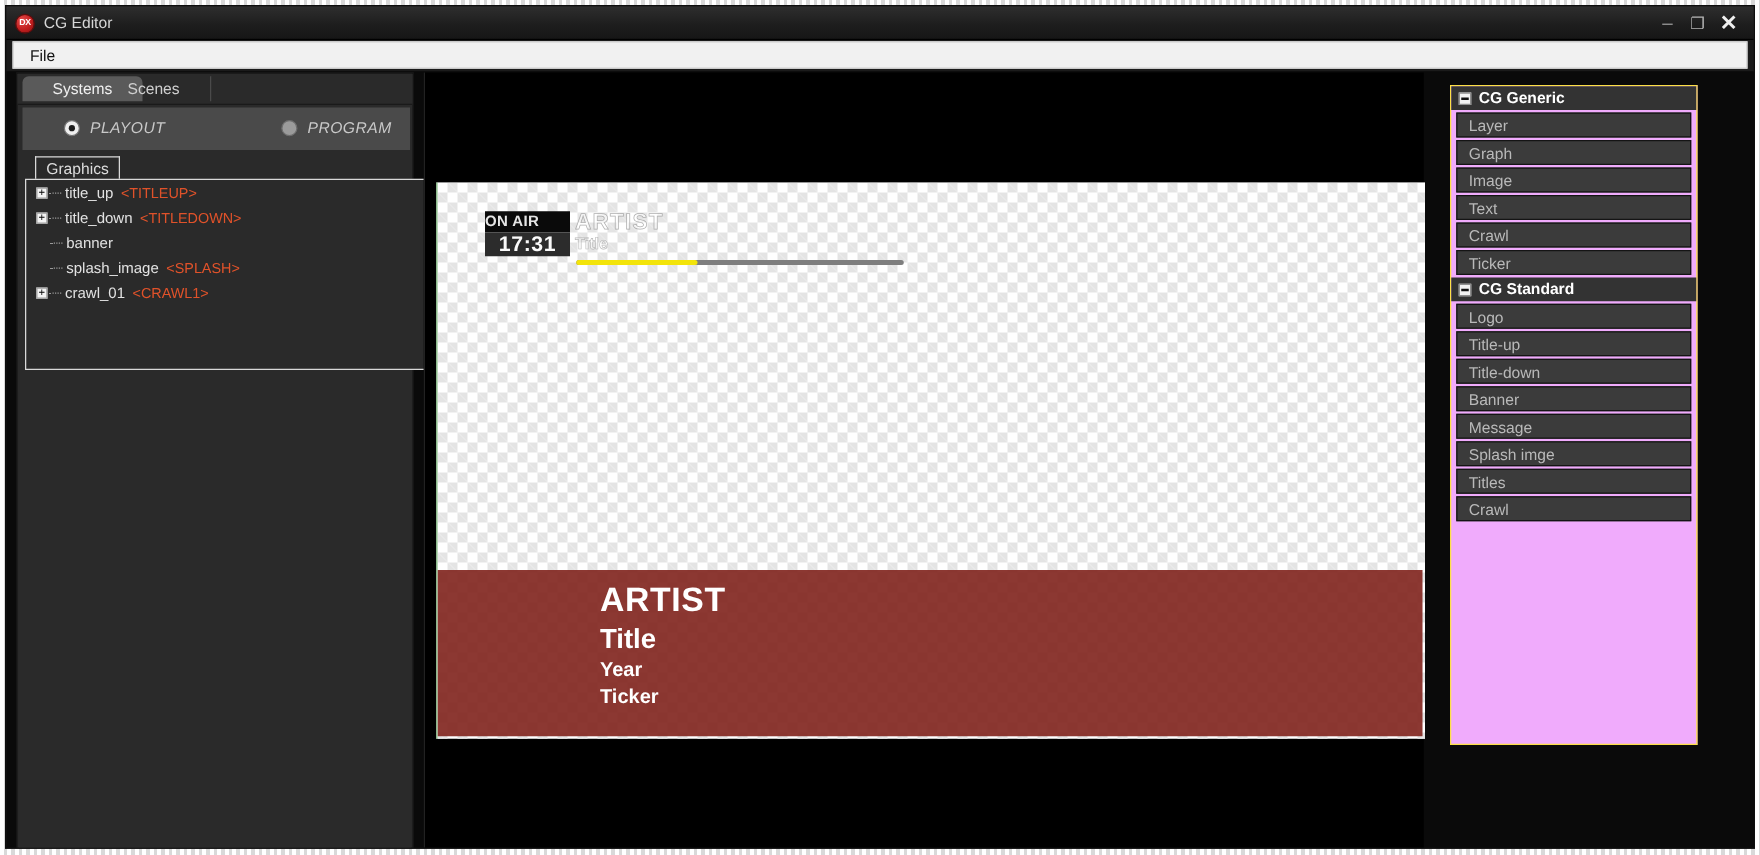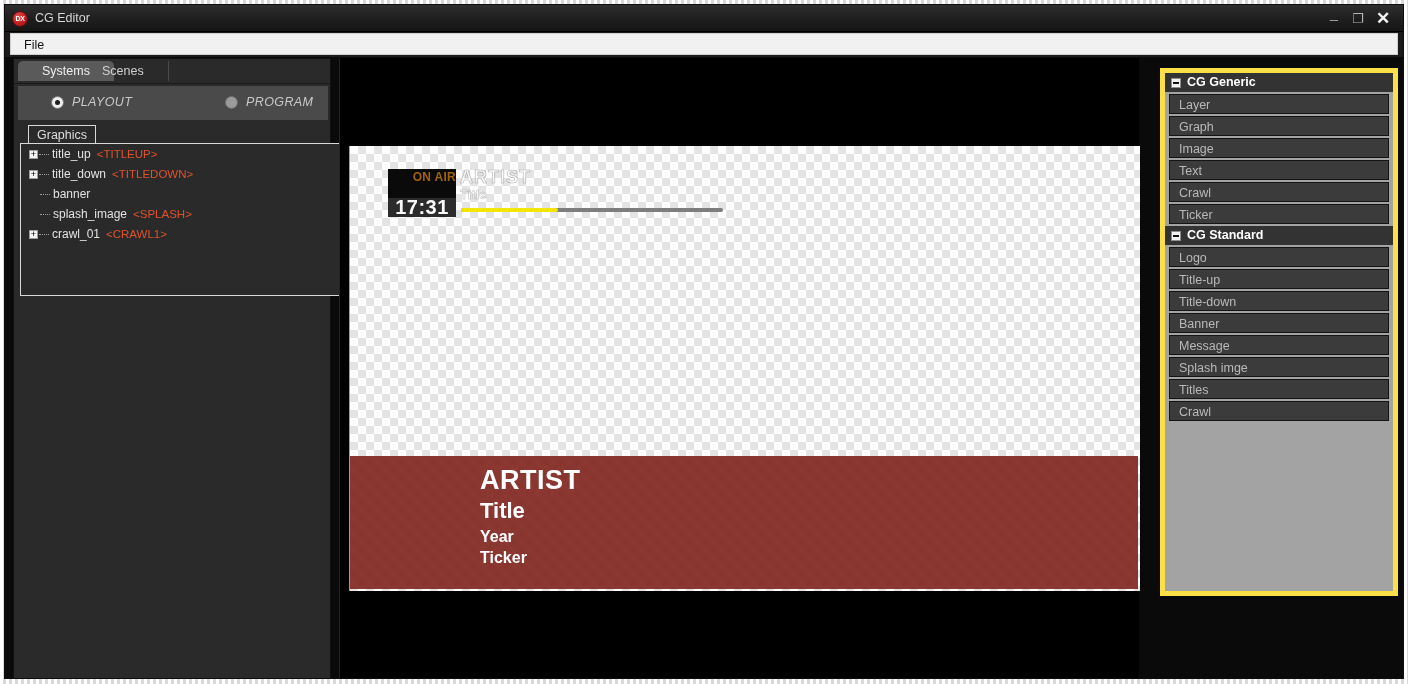--- a/index.html
+++ b/index.html
@@ -278,35 +278,35 @@
     overflow: hidden;
   }
 
   
   #onair-block {
     position: absolute;
     left: 38px; top: 23px;
     width: 68px; height: 36px;
   }
   #onair-top {
-    width: 100%; height: 29px;
+    width: 100%; height: 17px;
     background: #0a0a0a;
-    color: #a16207;
+    color: #e5e5e5;
     font-size: 12px;
     font-weight: bold;
-    text-align: right;
+    text-align: left;
     line-height: 17px;
     letter-spacing: 0.3px;
     box-sizing: border-box;
   }
   #onair-clock {
     width: 100%; height: 19px;
     background: #2c2c2c;
     color: #fafafa;
-    font-size: 20px;
+    font-size: 17px;
     font-weight: bold;
     text-align: center;
     line-height: 19px;
     letter-spacing: 0.5px;
     box-sizing: border-box;
   }
   #ghost-artist {
     position: absolute;
     left: 110px; top: 21px;
     font-size: 18px;
@@ -354,23 +354,23 @@
   
   #right-panel {
     position: absolute;
     left: 1143px; top: 1px;
     width: 256px; height: 622px;
     background: #0a0a0a;
   }
   #right-inner {
     position: absolute;
     left: 12px; top: 10px;
-    width: 238px; height: 528px;
-    background: #a3a3a3;
-    border: 5px solid #fde047;
+    width: 198px; height: 528px;
+    background: #f0abfc;
+    border: 1px solid #fde047;
     box-sizing: border-box;
   }
   .group-header {
     position: relative;
     height: 19px;
     line-height: 19px;
     padding-left: 22px;
     color: #ffffff;
     font-size: 12.5px;
     font-weight: bold;

